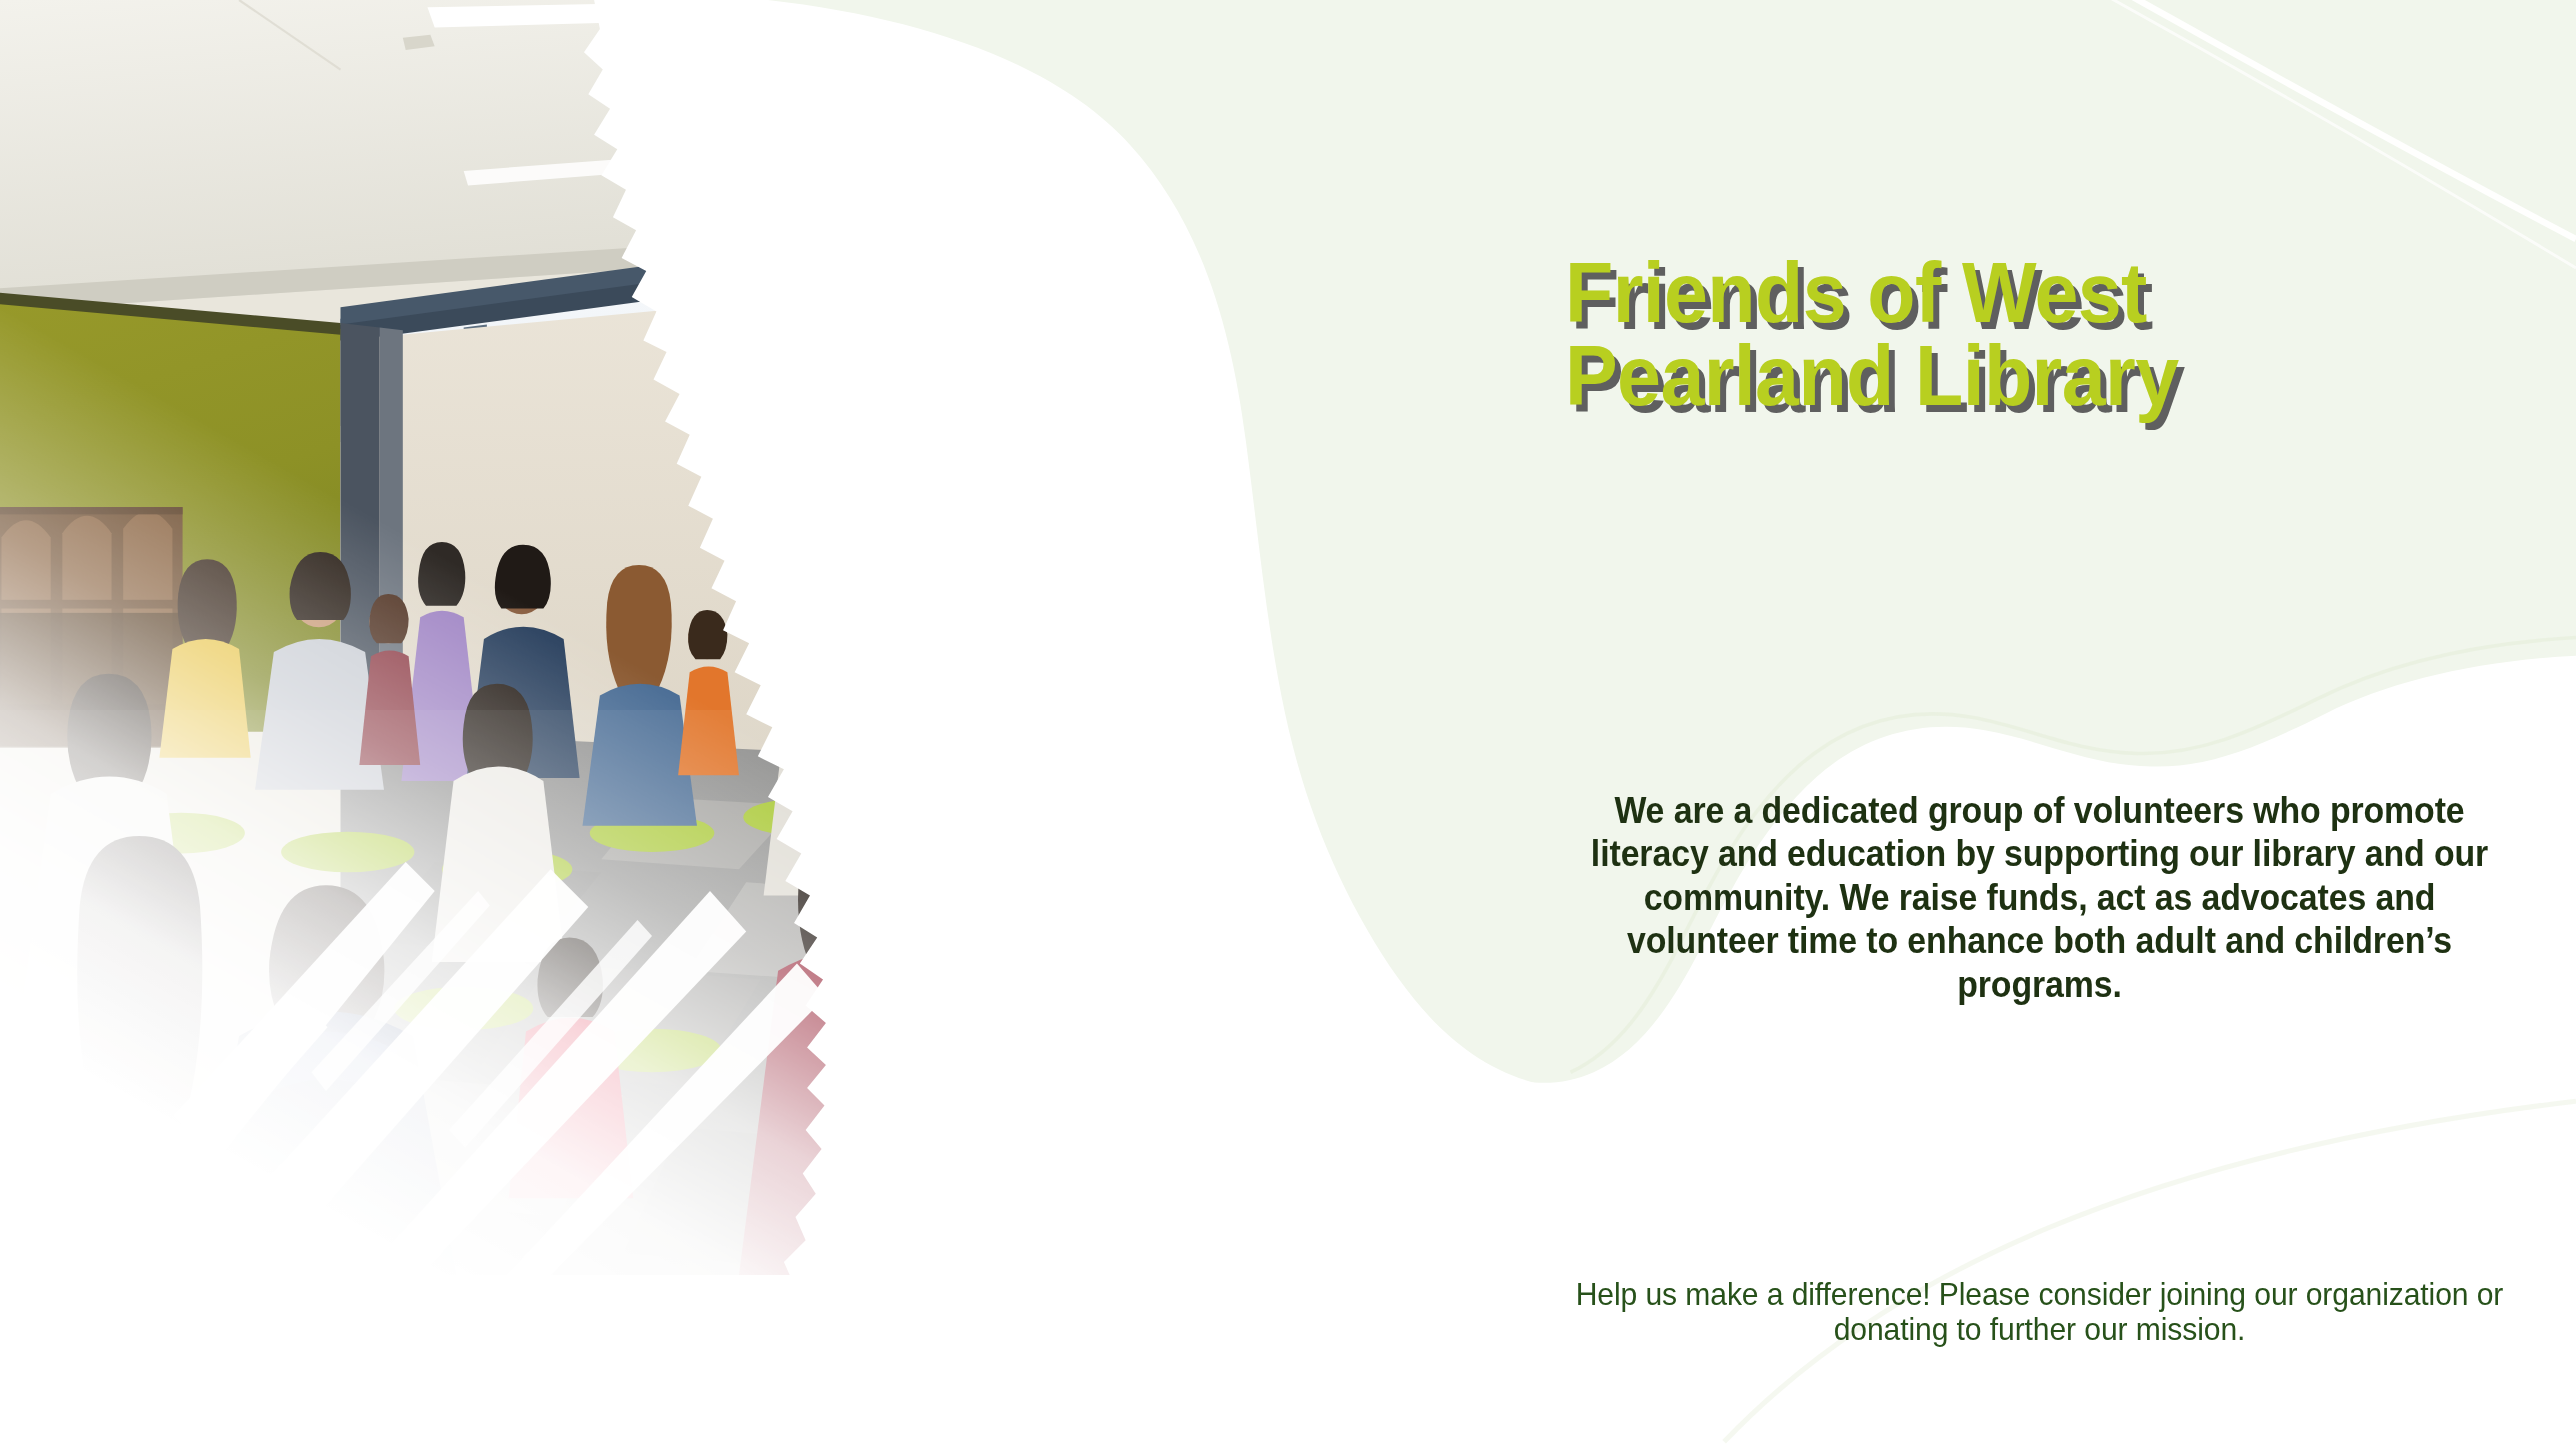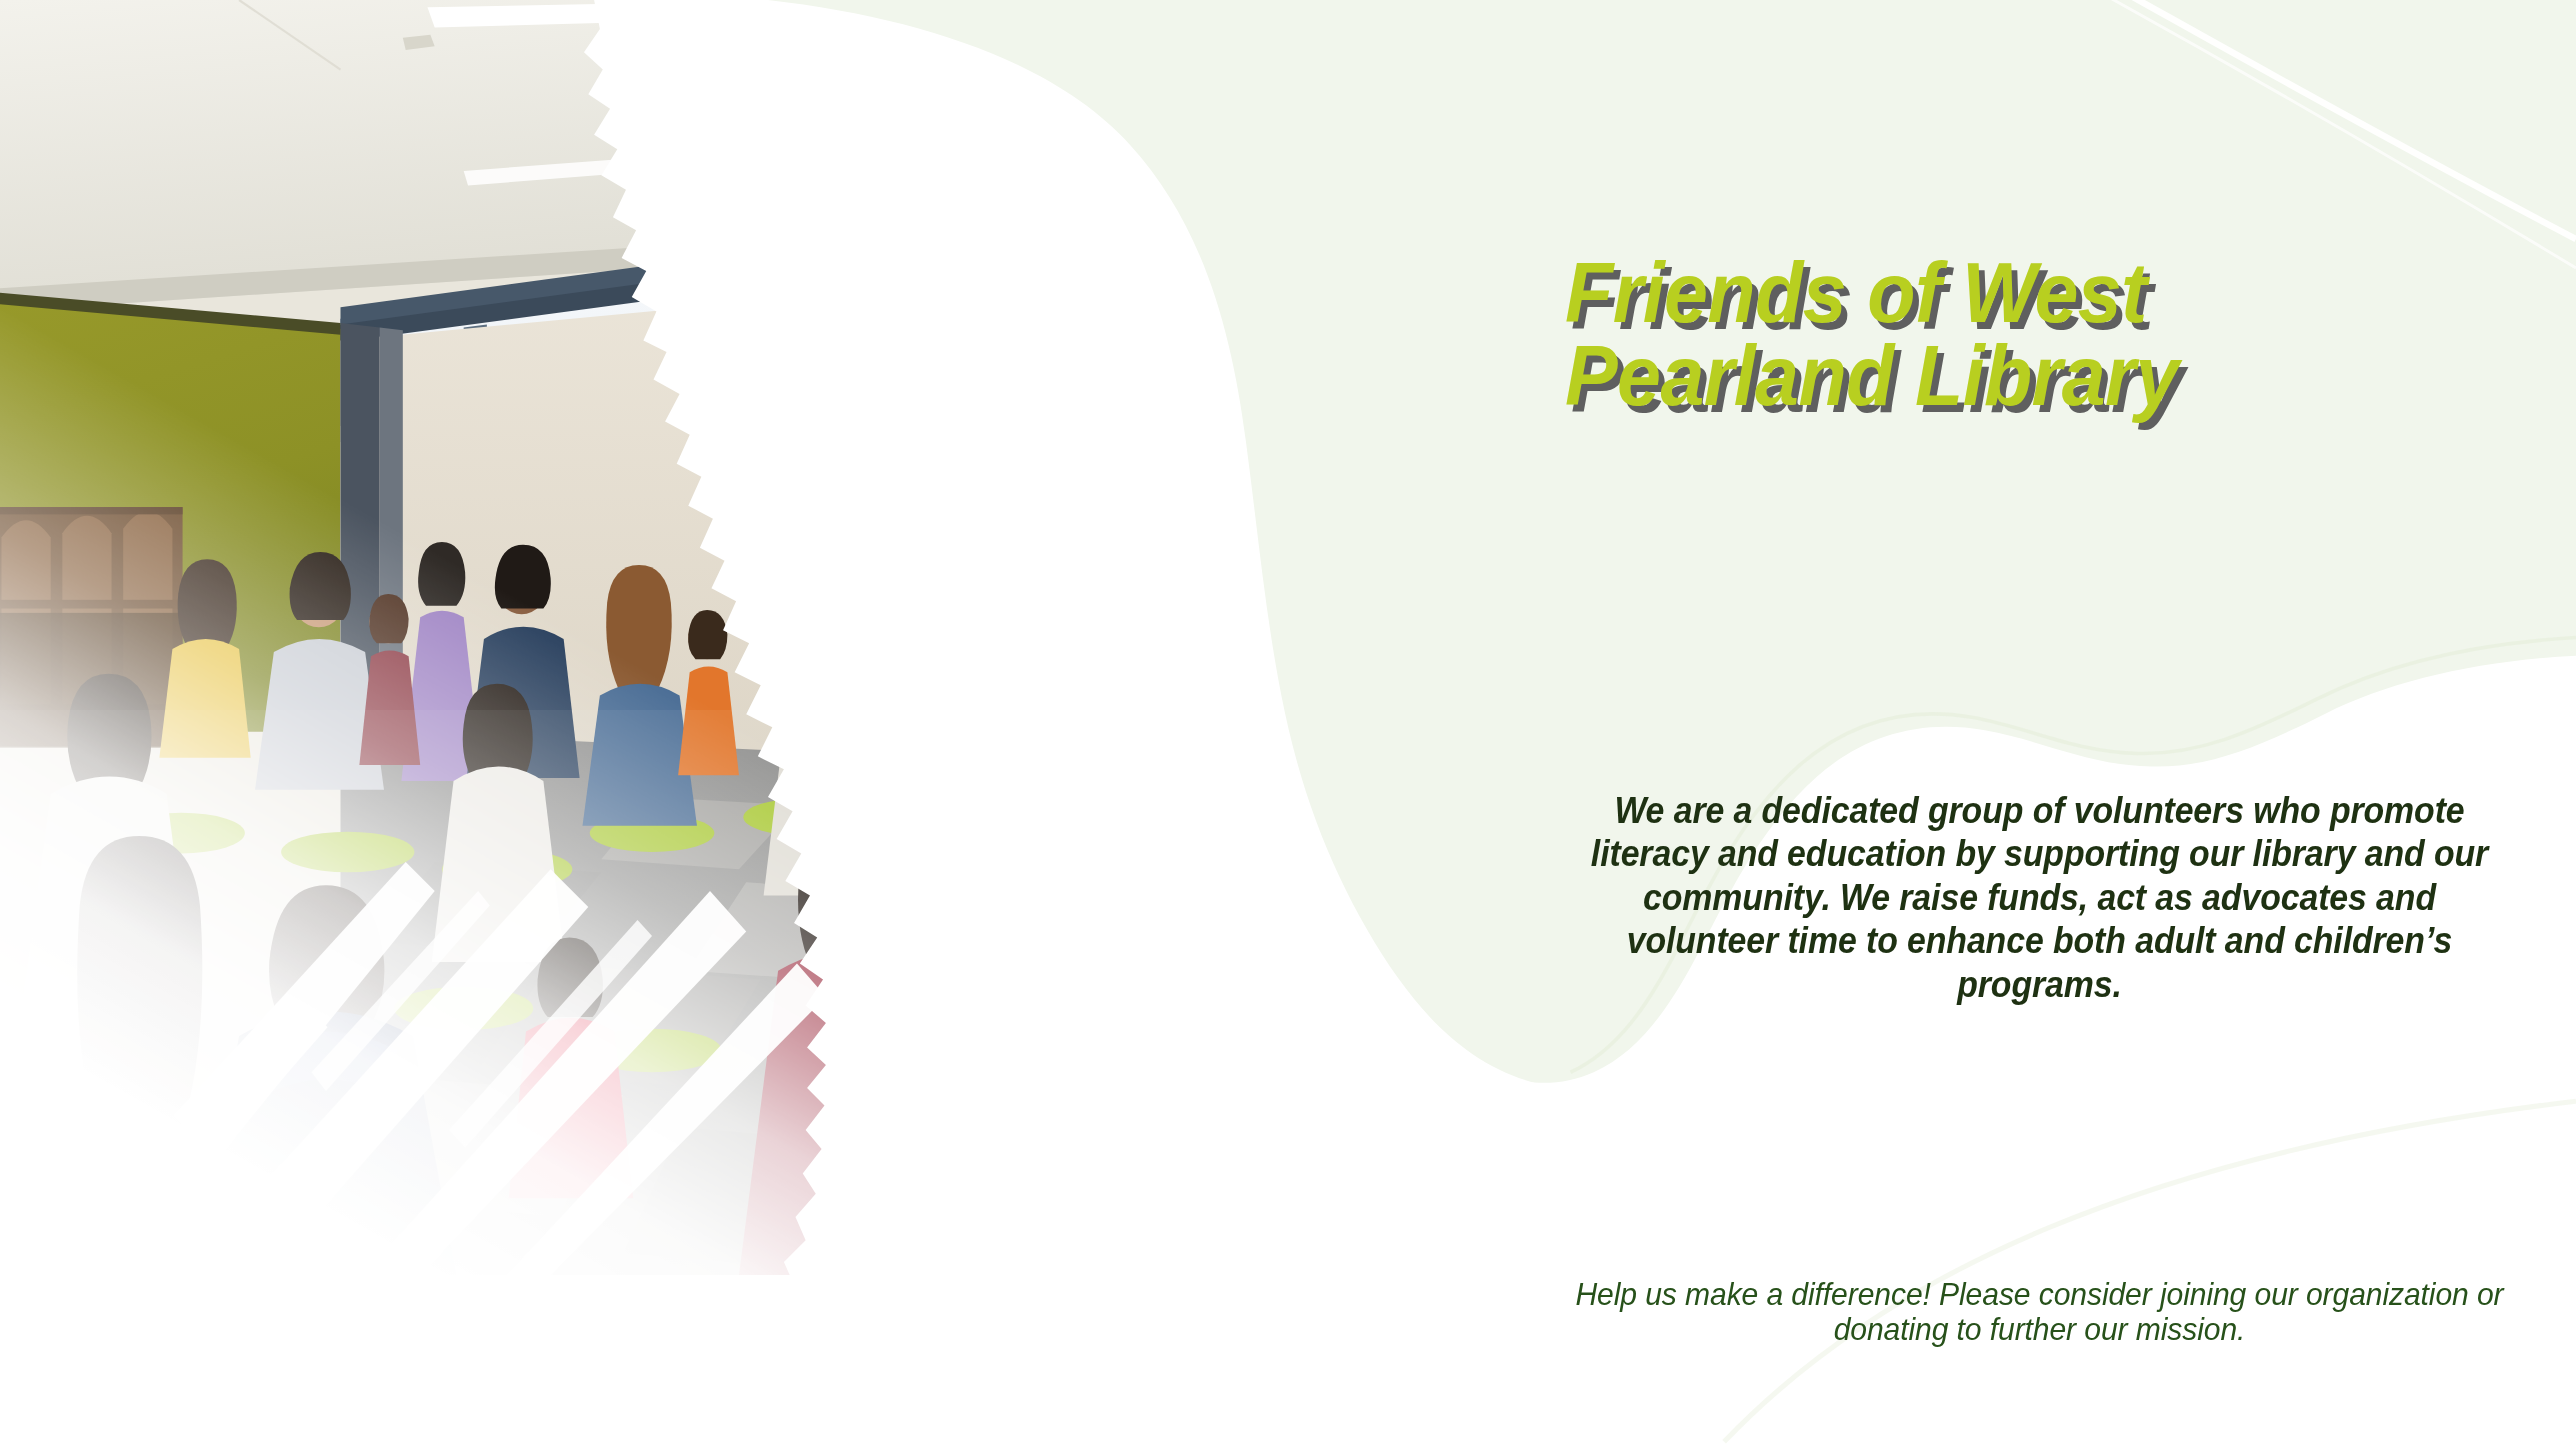--- a/index.html
+++ b/index.html
@@ -14,21 +14,21 @@
   .bg-layer{position:absolute;inset:0;pointer-events:none;}
   .bg-layer svg{position:absolute;inset:0;width:100%;height:100%;display:block;}
 
   
   .photo-wrap{
     position:absolute;left:0;top:0;width:1420px;height:1275px;
   }
   .photo-svg{position:absolute;inset:0;width:100%;height:100%;display:block;}
 
   
-  .text-col{position:absolute;left:1529px;top:0;width:1014px;height:1151px;font-style:italic;}
+  .text-col{position:absolute;left:1529px;top:0;width:1014px;height:1151px;}
 
   .org-title{
     position:absolute;left:36px;top:194px;width:942px;
     font-family:"Liberation Sans", sans-serif;
     font-weight:bold;
     font-size:85px;line-height:0.98;
     letter-spacing:-0.7px;
     color:#b8cf20;
     text-shadow:6.5px 6.5px 0 #5f5f5f;
     transform:scaleX(0.93);transform-origin:left top;

